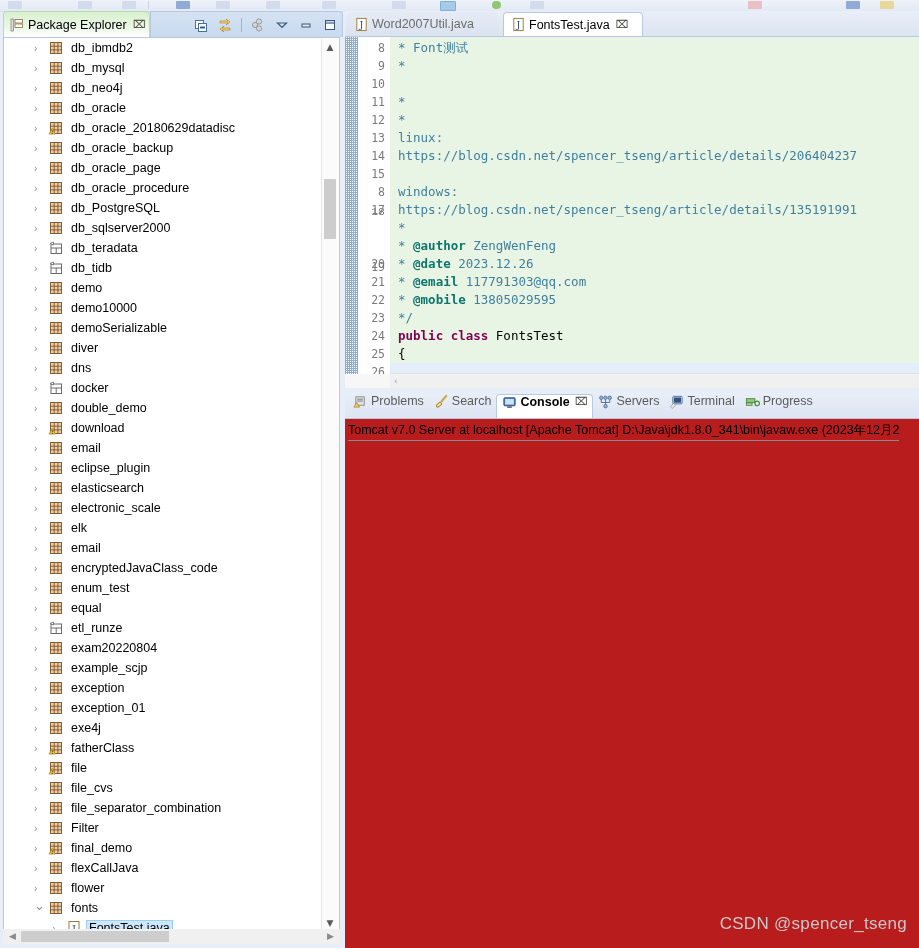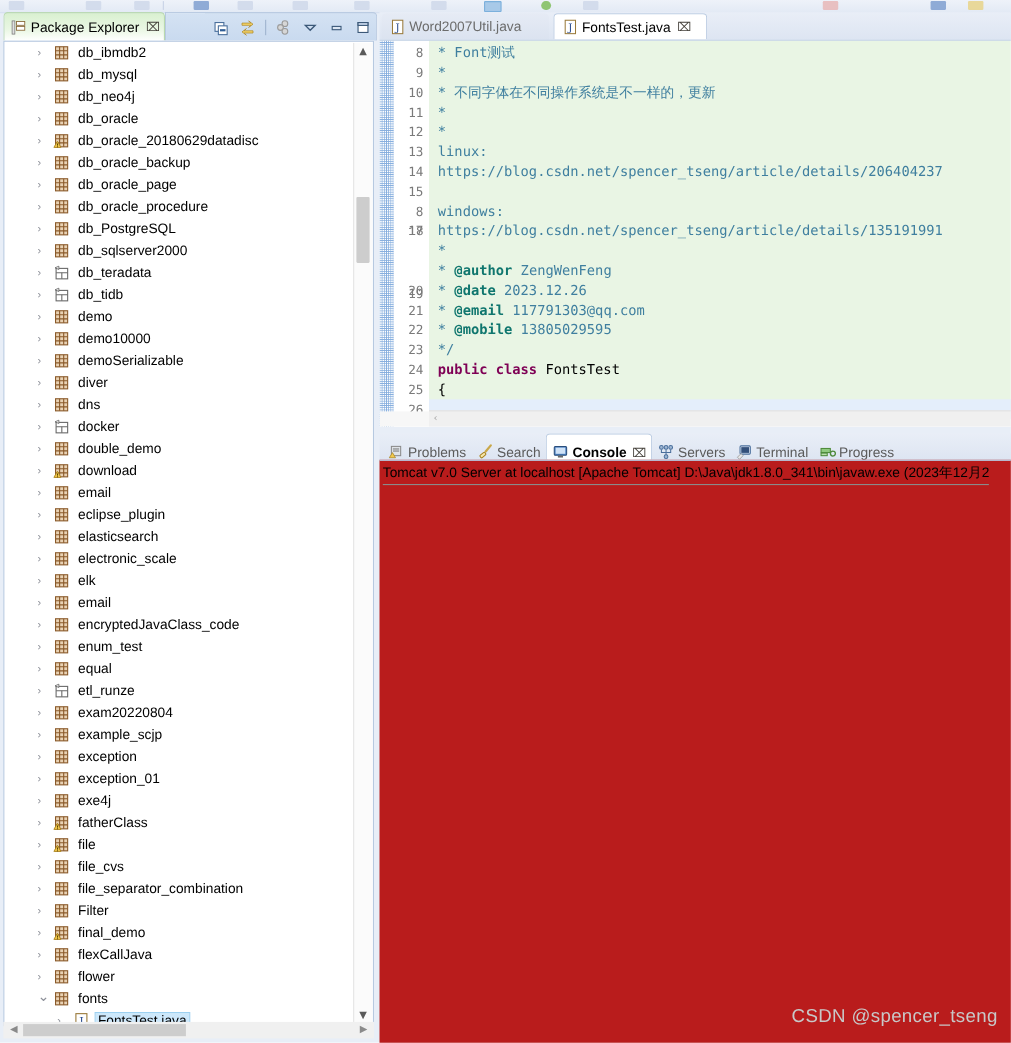--- a/index.html
+++ b/index.html
@@ -220,21 +220,21 @@
   
   .console-area {
     position: absolute; left: 0; top: 383px; width: 574px; height: 554px;
   }
   .cons-tabrow {
     position: absolute; left: 0; top: 0; width: 574px; height: 24px;
     background: linear-gradient(#e9eef7, #dde5f2);
     display: flex; align-items: center; padding-left: 3px;
   }
   .cons-tab {
-    height: 24px; display: flex; align-items: flex-end;
+    height: 24px; display: flex; align-items: flex-start;
     padding: 0 5px; font-size: 12.5px; color: #5b5b5b;
     box-sizing: border-box;
   }
   .cons-tab .cico { width: 15px; height: 15px; margin-right: 3px; flex:none; }
   .cons-tab.active {
     background: #ffffff; color: #000; font-weight: bold;
     border: 1px solid #b7c9e0; border-bottom: none;
     border-top-left-radius: 4px; border-top-right-radius: 4px;
   }
   .cons-tab.active .x {
@@ -895,21 +895,20 @@
           <div class="ln" style="top: 236px;">21</div>
           <div class="ln" style="top: 254px;">22</div>
           <div class="ln" style="top: 272px;">23</div>
           <div class="ln" style="top: 290px;">24</div>
           <div class="ln" style="top: 308px;">25</div>
           <div class="ln" style="top: 326px;">26</div>
         </div>
       <div class="ed-code" id="ed-code">
           <div class="cl" style="top: 2px;"><span class="c-star">*</span><span class="c-com"> Font测试</span></div>
           <div class="cl" style="top: 20px;"><span class="c-star">*</span></div>
-          <div class="cl" style="top: 38px;"><span class="c-star">*</span><span class="c-com"> 不同字体在不同操作系统是不一样的，更新</span></div>
           <div class="cl" style="top: 56px;"><span class="c-star">*</span></div>
           <div class="cl" style="top: 74px;"><span class="c-star">*</span></div>
           <div class="cl" style="top: 92px;"><span class="c-com">linux:</span></div>
           <div class="cl" style="top: 110px;"><span class="c-com">https://blog.csdn.net/spencer_tseng/article/details/206404237</span></div>
           <div class="cl" style="top: 128px;"></div>
           <div class="cl" style="top: 146px;"><span class="c-com">windows:</span></div>
           <div class="cl" style="top: 164px;"><span class="c-com">https://blog.csdn.net/spencer_tseng/article/details/135191991</span></div>
           <div class="cl" style="top: 182px;"><span class="c-star">*</span></div>
           <div class="cl" style="top: 200px;"><span class="c-star">*</span><span class="c-tag"> @author</span><span class="c-com"> ZengWenFeng</span></div>
           <div class="cl" style="top: 218px;"><span class="c-star">*</span><span class="c-tag"> @date</span><span class="c-com"> 2023.12.26</span></div>

